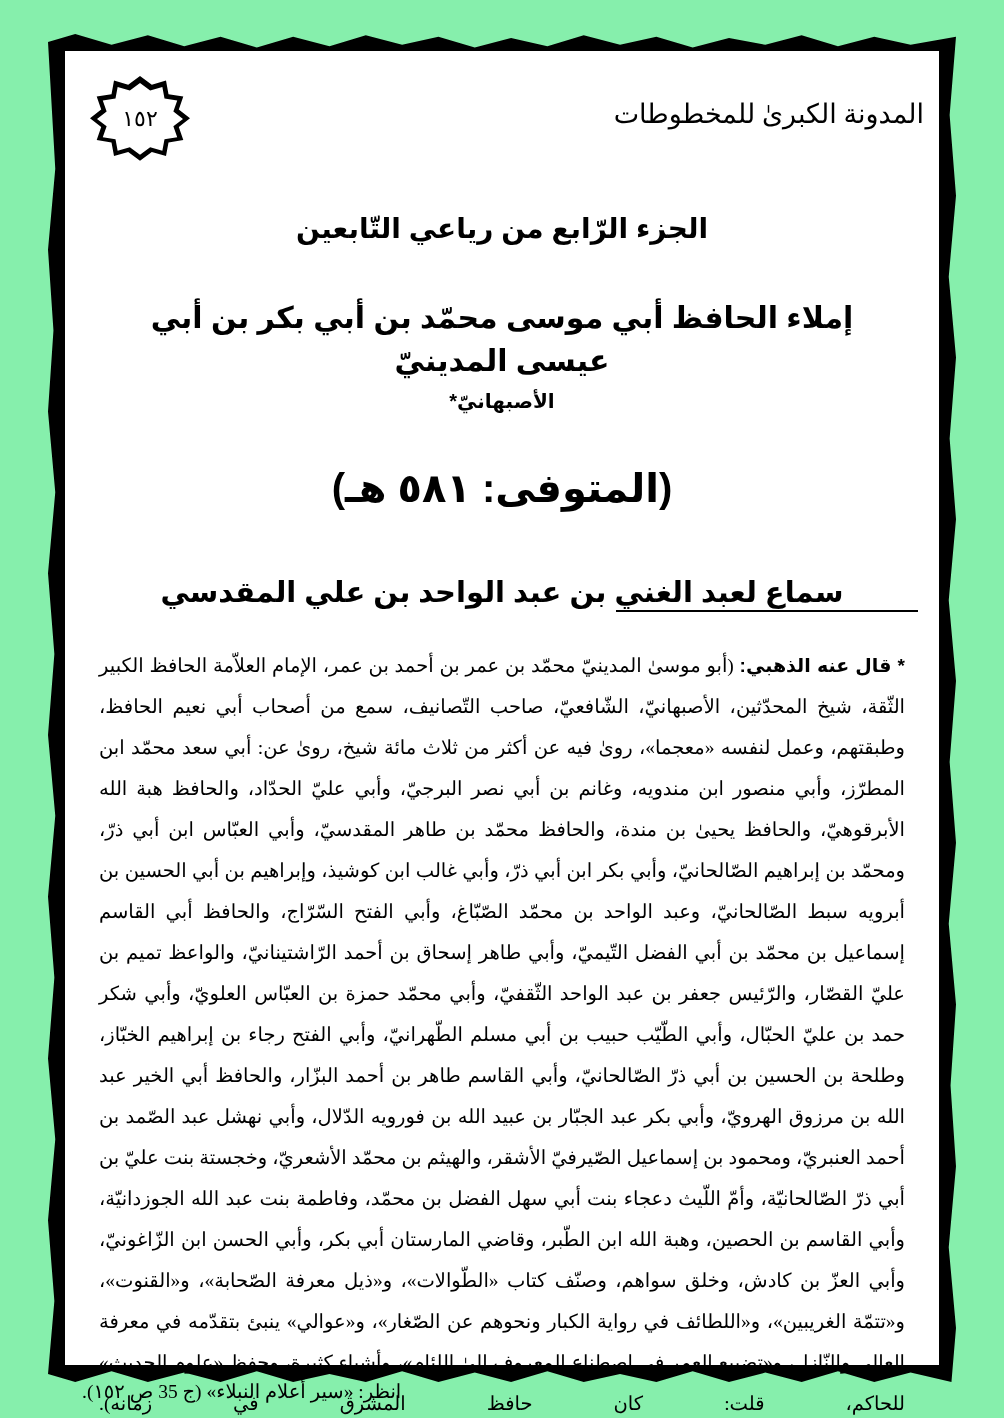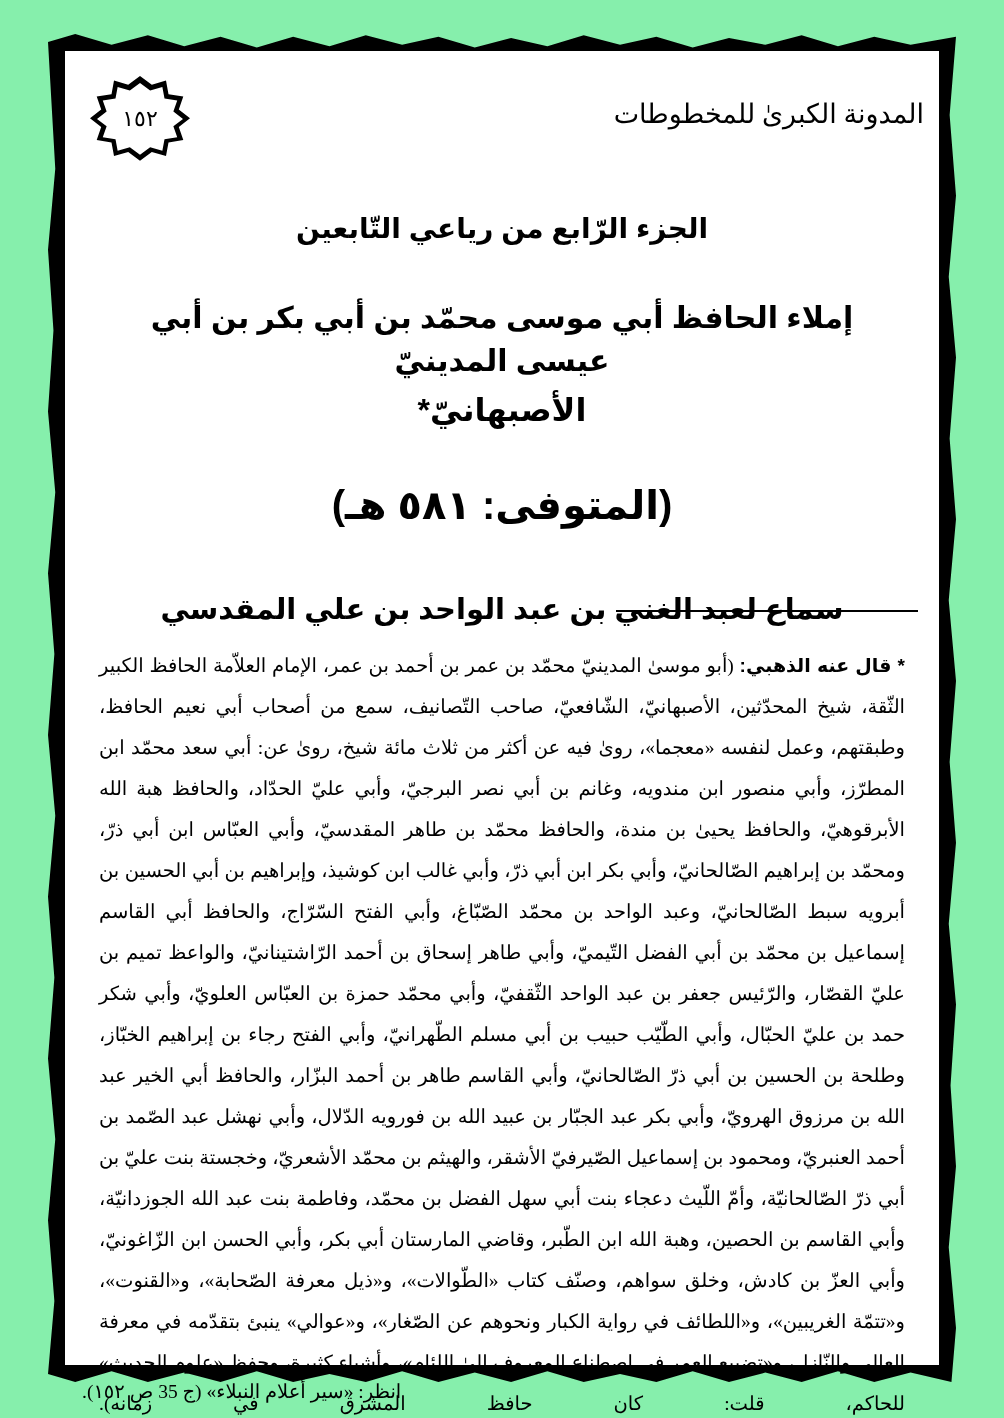--- a/index.html
+++ b/index.html
@@ -145,21 +145,21 @@
     line-height: 1.35;
     margin-bottom: 48px;
   }
   .title-2 {
     font-size: 30px;
     line-height: 1.45;
     margin: 0 auto 4px auto;
     width: 800px;
   }
   .title-3 {
-    font-size: 32px;
+    font-size: 20px;
     line-height: 1.45;
     margin-bottom: 44px;
   }
   .title-4 {
     font-size: 40px;
     line-height: 1.4;
     margin-bottom: 56px;
   }
   .title-5 {
     font-size: 29px;

